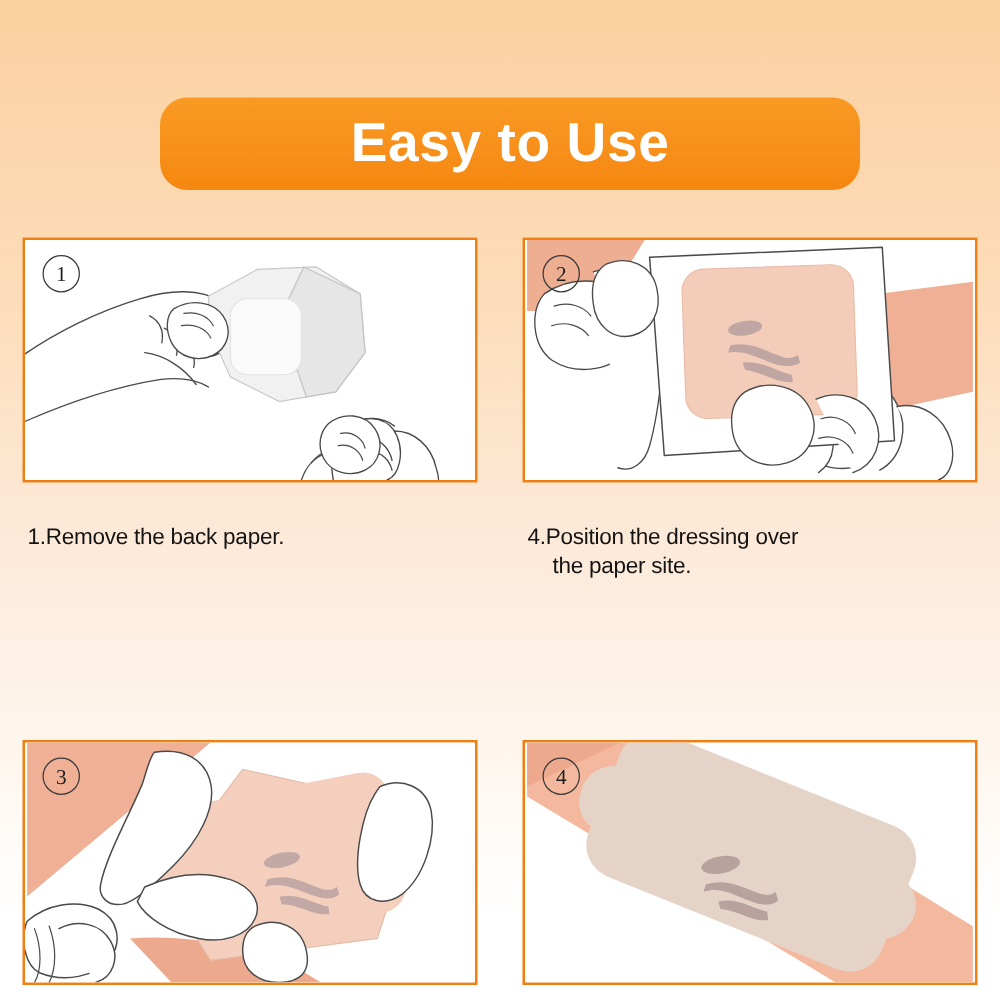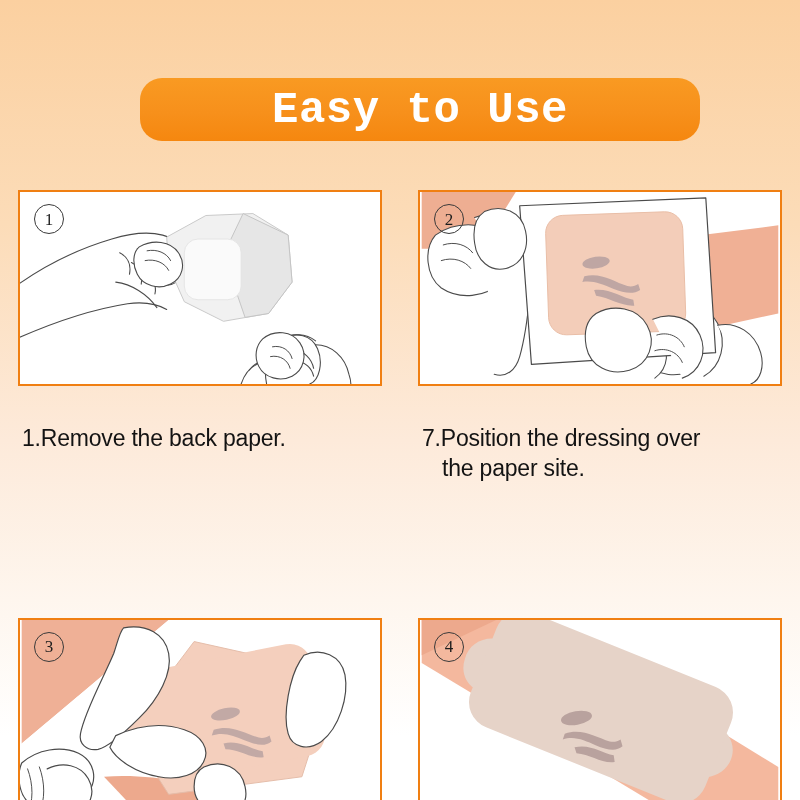--- a/index.html
+++ b/index.html
@@ -18,25 +18,24 @@
         #fdeada 55%,
         #fef6ee 75%,
         #ffffff 92%,
         #ffffff 100%);
     position: relative;
   }
 
   
   .banner-wrap {
     position: absolute;
-    left: 140px;
+    left: 128px;
     top: 78px;
     width: 560px;
-    height: 63px;
-    font-family: Liberation Mono, monospace;
+    height: 74px;
   }
   .banner {
     width: 100%;
     height: 100%;
     border-radius: 22px;
     background: linear-gradient(to bottom, #f99a22 0%, #f7901b 55%, #f5870f 100%);
     display: flex;
     align-items: center;
     justify-content: center;
   }
@@ -91,21 +90,21 @@
     font-family: "Liberation Serif", serif;
     font-size: 17px;
     color: #1d1d1d;
     background: transparent;
     z-index: 5;
     line-height: 1;
   }
 
   .caption {
     margin-top: 9px;
-    font-size: 23px;
+    font-size: 18px;
     color: #131313;
     line-height: 1.28;
     letter-spacing: -0.2px;
     white-space: pre-line;
     padding-left: 4px;
   }
   .caption .l2 { display: block; padding-left: 20px; }
 </style>
 </head>
 <body>
@@ -215,21 +214,21 @@
             <path d="M20 70 C 32 66 44 70 50 78"></path>
             <path d="M240 146 C 252 142 264 148 268 158"></path>
             <path d="M238 162 C 250 158 262 164 266 174"></path>
           </g>
           </svg>
           <div></div>
 
         <div class="badge">2</div>
       </div>
       <div class="caption">
-        <span>7.Position the dressing over</span>
+        <span>4.Position the dressing over</span>
         <span class="l2">the paper site.</span>
       </div>
     </div>
   </div>
 
   <div class="row row-2">
 
     <div class="cell">
       <div class="panel">
         <svg viewBox="0 0 364 196">

